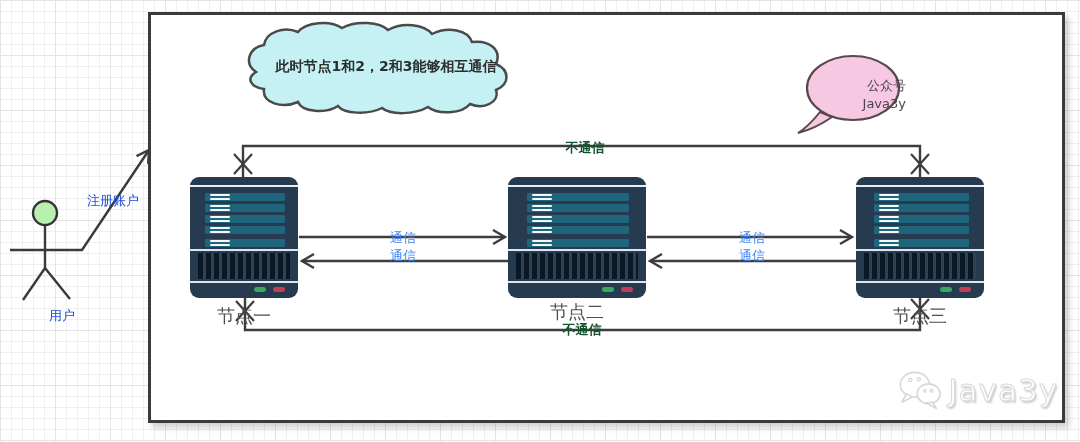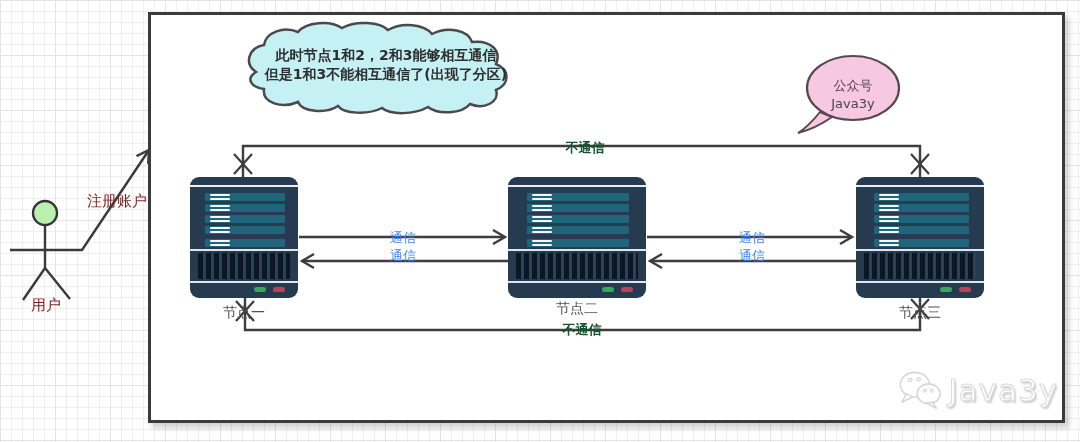--- a/index.html
+++ b/index.html
@@ -44,32 +44,32 @@
   .server .slats{width:100%;height:100%;
     background:repeating-linear-gradient(90deg,#0b1724 0px,#0b1724 5px,#2b4257 5px,#2b4257 8px);}
   .server .led{position:absolute;bottom:6px;height:5px;width:12px;border-radius:3px;}
   .server .led.green{right:32px;background:#36a95f;}
   .server .led.red{right:13px;background:#c33e58;}
   #node1{left:190px;width:108px;}
   #node2{left:508px;width:138px;}
   #node3{left:856px;width:128px;}
   
   .lbl{z-index:6;color:#3b82f6;font-size:13px;text-align:center;white-space:nowrap;}
-  .node-lbl{z-index:6;color:#4f4f4f;font-size:14px;text-align:center;white-space:nowrap;}
+  .node-lbl{z-index:6;color:#4f4f4f;font-size:18px;text-align:center;white-space:nowrap;}
   .nolink{font-weight:600;color:#14532d;}
   
   svg.cloud{left:238px;top:18px;width:295px;height:97px;z-index:4;}
-  .cloud-text{left:245px;top:46px;width:282px;z-index:5;text-align:center;
+  .cloud-text{left:245px;top:57px;width:282px;z-index:5;text-align:center;
     font-size:14px;font-weight:700;color:#2e2e2e;line-height:19px;}
   
   svg.bubble{left:795px;top:52px;width:112px;height:85px;z-index:4;}
-  .bubble-text{left:800px;top:77px;width:106px;z-index:5;text-align:center;
+  .bubble-text{left:800px;top:77px;width:106px;z-index:5;text-align:right;
     font-size:13px;color:#4c4450;line-height:18px;}
   
-  .user-lbl{z-index:6;color:#7f1d1d;font-size:15px;white-space:nowrap;}
+  .user-lbl{z-index:6;color:#1d4ed8;font-size:13px;white-space:nowrap;}
   
   .watermark{left:898px;top:362px;width:160px;height:56px;z-index:2;
     display:flex;align-items:center;gap:6px;}
   .watermark .wm-text{
     font-size:31px;color:#ffffff;letter-spacing:1px;
     -webkit-text-stroke:1px #d9d9d9;
     text-shadow:1.5px 2px 2px #c9c9c9;
   }
 </style>
 </head>
@@ -121,21 +121,20 @@
 
 <svg class="abs cloud" viewBox="0 0 295 97" xmlns="http://www.w3.org/2000/svg">
   <path d="M18,54 C6,46 10,30 26,27 C28,14 46,8 60,14 C68,4 92,2 104,10
        C118,2 142,4 150,12 C164,4 186,6 194,16 C210,8 230,12 234,24
        C252,22 264,32 258,46 C272,52 272,66 258,72 C262,84 246,92 232,86
        C224,96 200,97 190,89 C176,97 152,97 144,90 C130,97 106,96 100,88
        C88,96 64,94 60,84 C44,91 24,85 26,71 C12,69 8,60 18,54 Z" fill="#c5f1f4" stroke="#4a4a4a" stroke-width="2.5"></path>
 </svg>
 <div class="abs cloud-text">
   <div>此时节点1和2，2和3能够相互通信</div>
-  <div>但是1和3不能相互通信了(出现了分区)</div>
 </div>
 
 <svg class="abs bubble" viewBox="0 0 112 85" xmlns="http://www.w3.org/2000/svg">
   <ellipse cx="58" cy="36" rx="46" ry="32" fill="#f7c8e1" stroke="#564850" stroke-width="2.2"></ellipse>
 </svg>
 <div class="abs bubble-text">
   <div>公众号</div>
   <div>Java3y</div>
 </div>
 
@@ -192,21 +191,21 @@
 <div class="abs node-lbl" style="left:856px;top:304px;width:128px;text-align:center;">节点三</div>
 
 <div class="abs lbl nolink" style="left:545px;top:139px;width:80px;">不通信</div>
 <div class="abs lbl nolink" style="left:542px;top:321px;width:80px;">不通信</div>
 <div class="abs lbl" style="left:375px;top:229px;width:56px;">通信</div>
 <div class="abs lbl" style="left:375px;top:247px;width:56px;">通信</div>
 <div class="abs lbl" style="left:724px;top:229px;width:56px;">通信</div>
 <div class="abs lbl" style="left:724px;top:247px;width:56px;">通信</div>
 
 <div class="abs user-lbl" style="left:87px;top:192px;">注册账户</div>
-<div class="abs user-lbl" style="left:22px;top:296px;width:48px;text-align:center;">用户</div>
+<div class="abs user-lbl" style="left:22px;top:307px;width:48px;text-align:center;padding-left:16px;">用户</div>
 
 <div class="abs watermark">
   <svg width="58" height="52" viewBox="0 0 58 52" xmlns="http://www.w3.org/2000/svg">
     <g fill="#ffffff" stroke="#d6d6d6" stroke-width="2">
       <ellipse cx="22" cy="19" rx="19" ry="16"></ellipse>
       <path d="M11,31 L5,42 L19,35 Z" stroke-linejoin="round"></path>
       <ellipse cx="40" cy="31" rx="15" ry="13"></ellipse>
       <path d="M45,42 L50,50 L37,43 Z" stroke-linejoin="round"></path>
     </g>
     <g fill="none" stroke="#d6d6d6" stroke-width="1.6">

